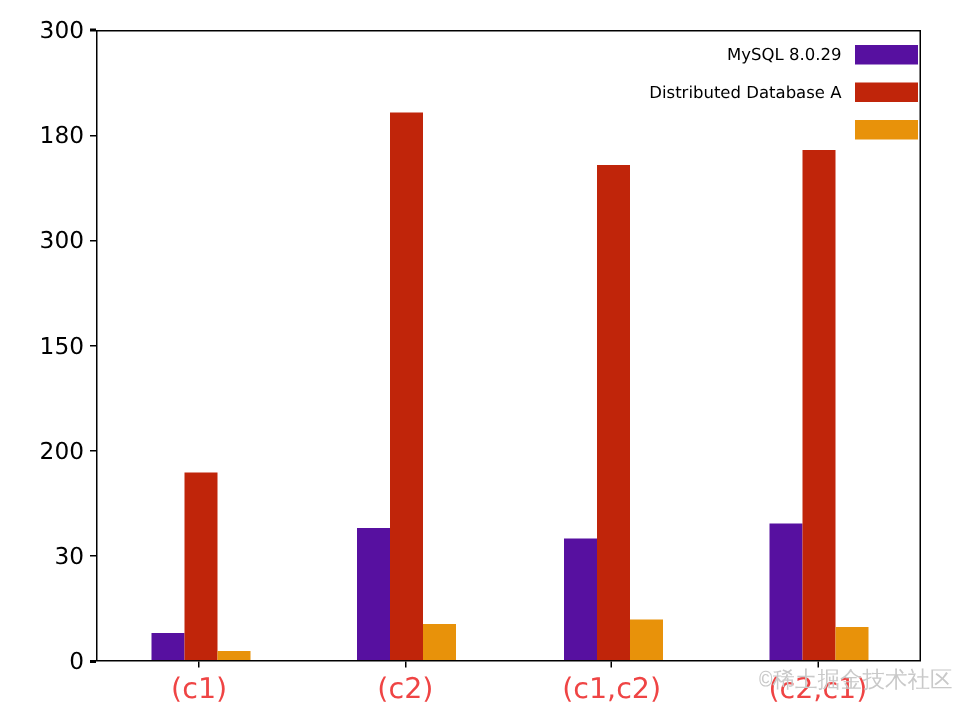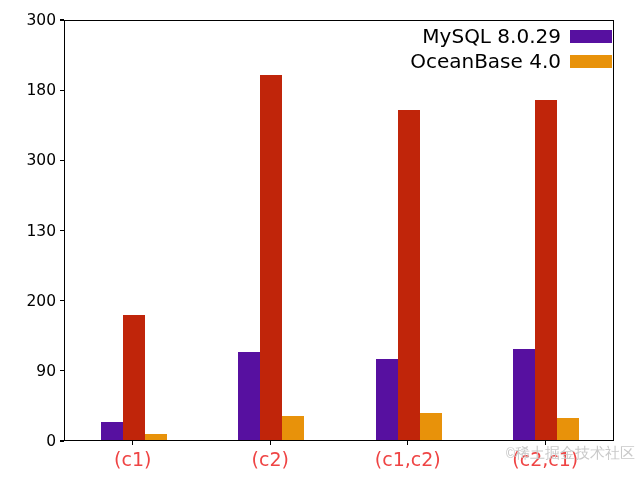--- a/index.html
+++ b/index.html
@@ -103,21 +103,21 @@
     gap: 5px;
   }
   .legend-row {
     display: flex;
     align-items: center;
     justify-content: flex-end;
     gap: 9px;
     height: 20px;
   }
   .legend-label {
-    font-size: 20px;
+    font-size: 11px;
     color: #000000;
     white-space: nowrap;
     text-align: right;
   }
   .legend-swatch {
     width: 42px;
     height: 13px;
     flex: 0 0 auto;
   }
 
@@ -139,29 +139,29 @@
 
 <div id="figure">
 
   <div id="y-axis">
       <div class="ytick" style="top: 441px;">
         <div class="tick-mark"></div>
         <div class="tick-label">0</div>
       </div>
       <div class="ytick" style="top: 370.833px;">
         <div class="tick-mark"></div>
-        <div class="tick-label">90</div>
+        <div class="tick-label">30</div>
       </div>
       <div class="ytick" style="top: 300.667px;">
         <div class="tick-mark"></div>
         <div class="tick-label">200</div>
       </div>
       <div class="ytick" style="top: 230.5px;">
         <div class="tick-mark"></div>
-        <div class="tick-label">130</div>
+        <div class="tick-label">150</div>
       </div>
       <div class="ytick" style="top: 160.333px;">
         <div class="tick-mark"></div>
         <div class="tick-label">300</div>
       </div>
       <div class="ytick" style="top: 90.1667px;">
         <div class="tick-mark"></div>
         <div class="tick-label">180</div>
       </div>
       <div class="ytick" style="top: 20px;">
@@ -203,20 +203,23 @@
         <div class="tick-label">(c2,c1)</div>
       </div>
     </div>
 
   <div id="legend">
       <div class="legend-row">
         <span class="legend-label">MySQL 8.0.29</span>
         <span class="legend-swatch" style="background: rgb(87, 16, 160);"></span>
       </div>
       <div class="legend-row">
-        <span class="legend-label">OceanBase 4.0</span>
+        <span class="legend-label">Distributed Database A</span>
+        <span class="legend-swatch" style="background: rgb(192, 37, 10);"></span>
+      </div>
+      <div class="legend-row">
         <span class="legend-swatch" style="background: rgb(232, 146, 10);"></span>
       </div>
     </div>
 
   <div id="watermark">©稀土掘金技术社区</div>
 
 </div>
 
 </body></html>

